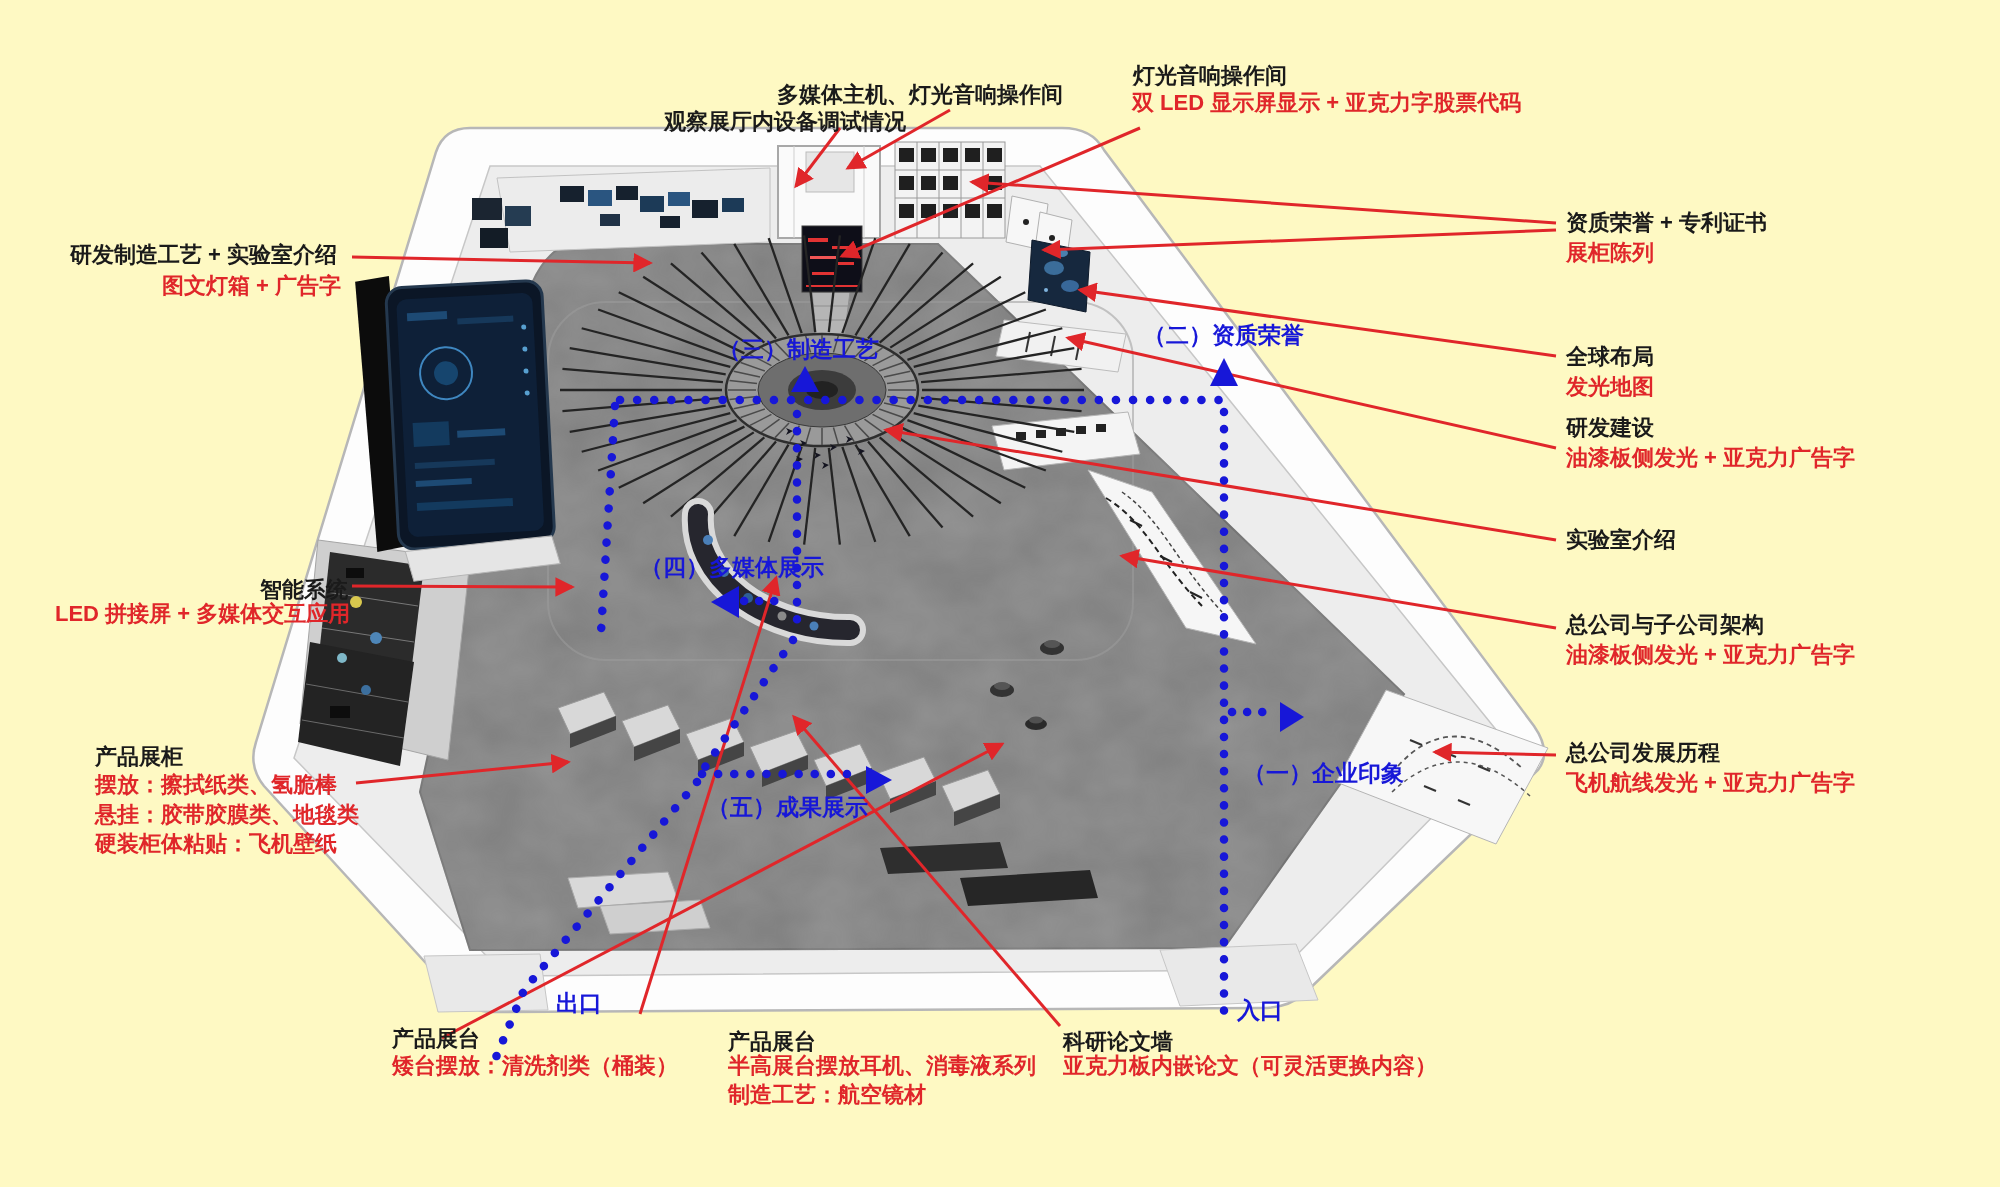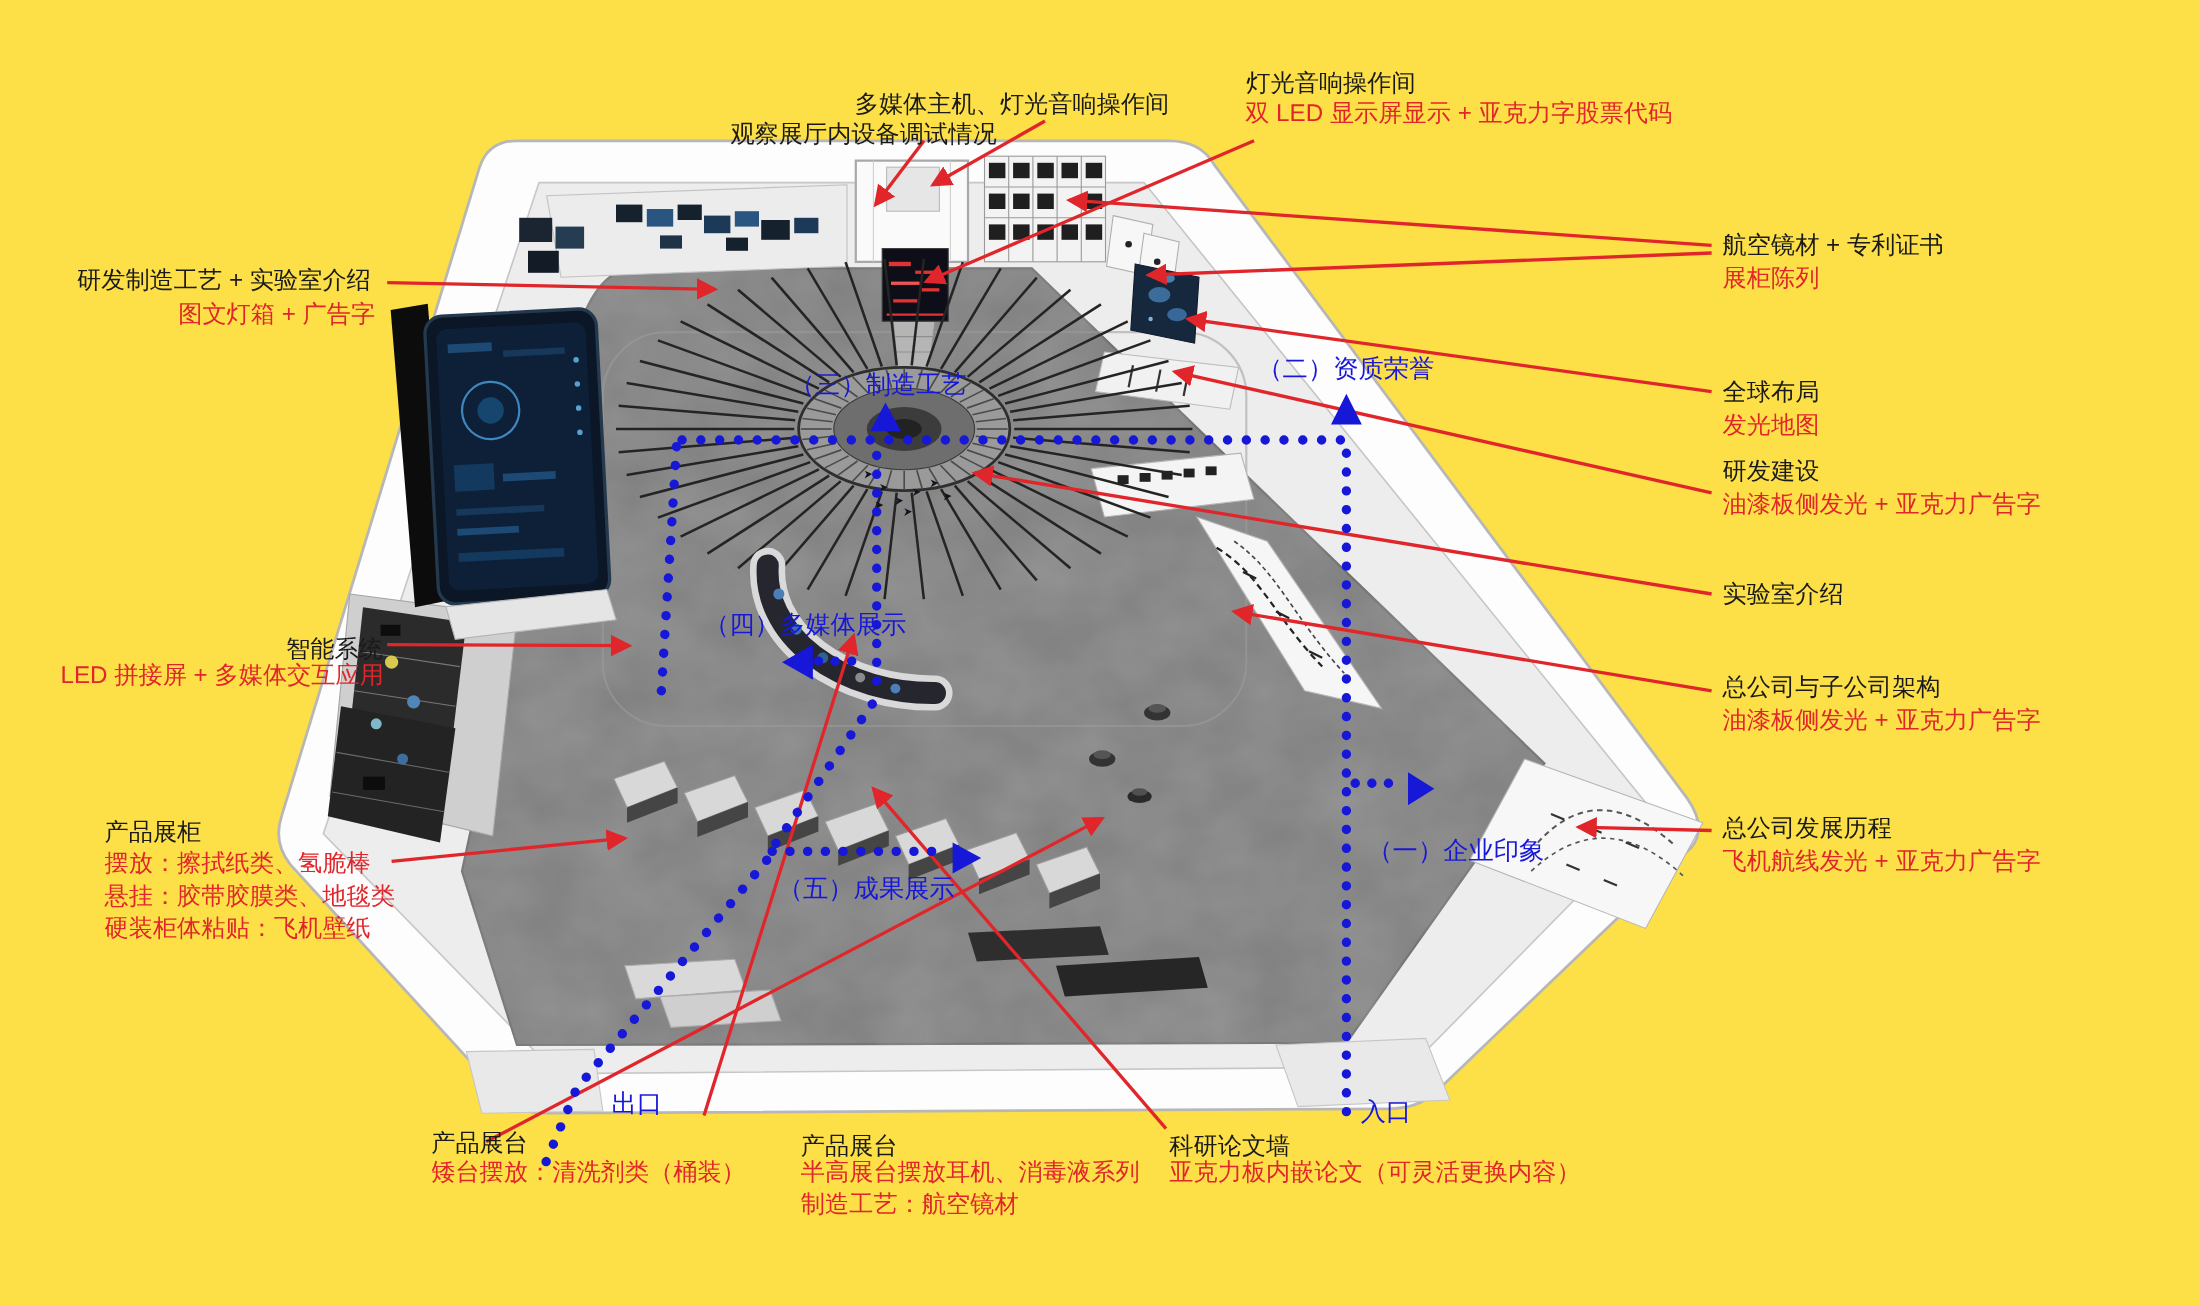--- a/index.html
+++ b/index.html
@@ -1,17 +1,17 @@
 <!DOCTYPE html>
 <html style="--ink: #1a1a1a; --red: #e0262a; --blue: #1717d8; --floor: #7f7f7f;"><head>
 <meta charset="utf-8">
 <style>
   html,body{margin:0;padding:0;background:#fff;}
-  #page{position:relative;width:2000px;height:1187px;background:#fde047;overflow:hidden;
-        font-family:"Liberation Sans","DejaVu Sans",sans-serif;}
+  #page{position:relative;width:2000px;height:1187px;background:#fef9c3;overflow:hidden;
+        font-family:"Liberation Sans","DejaVu Sans",sans-serif;font-weight:bold;}
   #scene{position:absolute;left:0;top:0;width:2000px;height:1187px;}
   .lbl{position:absolute;white-space:nowrap;font-size:22px;line-height:1.15;color:var(--ink);}
   .red{color:var(--red);}
   .blue{color:var(--blue);font-size:23px;}
 </style>
 </head>
 <body>
 
 <div id="page">
 
@@ -373,21 +373,21 @@
     <polygon points="866,766 892,780 866,794"></polygon>
     <polygon points="1280,702 1304,717 1280,732"></polygon>
   </g>
 </svg>
 
 <div class="lbl" style="left:777px;top:82px">多媒体主机、灯光音响操作间</div>
 <div class="lbl" style="left:664px;top:109px">观察展厅内设备调试情况</div>
 <div class="lbl" style="left:1133px;top:63px">灯光音响操作间</div>
 <div class="lbl red" style="left:1132px;top:90px">双 LED 显示屏显示 + 亚克力字股票代码</div>
 
-<div class="lbl" style="left:1566px;top:210px">航空镜材 + 专利证书</div>
+<div class="lbl" style="left:1566px;top:210px">资质荣誉 + 专利证书</div>
 <div class="lbl red" style="left:1566px;top:240px">展柜陈列</div>
 <div class="lbl" style="left:1566px;top:344px">全球布局</div>
 <div class="lbl red" style="left:1566px;top:374px">发光地图</div>
 <div class="lbl" style="left:1566px;top:415px">研发建设</div>
 <div class="lbl red" style="left:1566px;top:445px">油漆板侧发光 + 亚克力广告字</div>
 <div class="lbl" style="left:1566px;top:527px">实验室介绍</div>
 <div class="lbl" style="left:1566px;top:612px">总公司与子公司架构</div>
 <div class="lbl red" style="left:1566px;top:642px">油漆板侧发光 + 亚克力广告字</div>
 <div class="lbl" style="left:1566px;top:740px">总公司发展历程</div>
 <div class="lbl red" style="left:1566px;top:770px">飞机航线发光 + 亚克力广告字</div>

